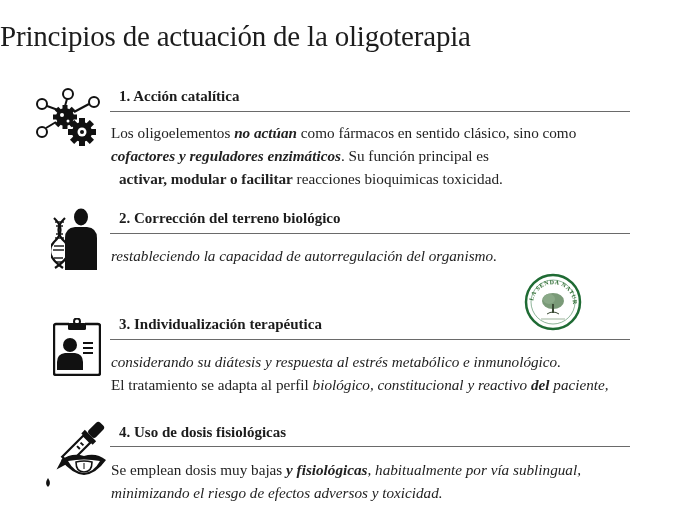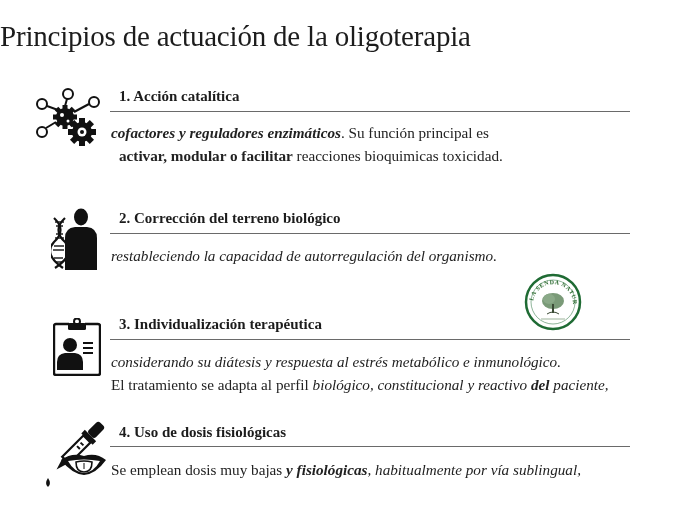--- a/index.html
+++ b/index.html
@@ -59,20 +59,21 @@
       </g>
       <circle cx="48" cy="44" r="4.5" fill="#fff"></circle>
       <circle cx="48" cy="44" r="2" fill="#111"></circle>
       <circle cx="28" cy="27" r="2" fill="#fff"></circle>
       <circle cx="34" cy="33" r="1.5" fill="#fff"></circle>
     </svg>
   </div>
   <div class="heading" style="top:88px;">1. Acción catalítica</div>
   <div class="rule" style="top:111px;"></div>
   <div class="body-text" style="top:121px;">
+      <div><span>Los oligoelementos </span><span style="font-weight: bold; font-style: italic;">no actúan</span><span> como fármacos en sentido clásico, sino como</span></div>
       <div><span style="font-weight: bold; font-style: italic; text-align: center;">cofactores y reguladores enzimáticos</span><span>. Su función principal es</span></div>
       <div><span style="font-weight: bold;  margin-left: 8px;">activar, modular o facilitar</span><span> reacciones bioquimicas toxicidad.</span></div>
     </div>
 </div>
 
 <div class="section" style="top:0;">
   <div class="icon" style="left:51px;top:208px;">
     <svg width="50" height="62" viewBox="0 0 50 62">
       <g fill="#111">
         <ellipse cx="30" cy="9" rx="7" ry="8.5"></ellipse>
@@ -157,14 +158,15 @@
       <path d="M19 40 Q30 32 42 36 Q54 32 64 40 Q54 54 42 55 Q30 54 19 40 Z" fill="#111"></path>
       <path d="M26 41 Q42 38 58 41 Q52 52 42 53 Q32 52 26 41 Z" fill="#fff"></path>
       <path d="M34 42 Q42 40 50 42 Q50 52 42 52 Q34 52 34 42 Z" fill="#fff" stroke="#111" stroke-width="1.6"></path>
       <line x1="42" y1="43" x2="42" y2="49" stroke="#111" stroke-width="1"></line>
     </svg>
   </div>
   <div class="heading" style="top:424px;">4. Uso de dosis fisiológicas</div>
   <div class="rule" style="top:446px;"></div>
   <div class="body-text" style="top:458px;">
       <div><span>Se emplean dosis muy bajas </span><span style="font-weight: bold; font-style: italic;">y fisiológicas</span><span style="font-style: italic;">, habitualmente por vía sublingual,</span></div>
+      <div><span style="font-style: italic;">minimizando el riesgo de efectos adversos y toxicidad.</span></div>
     </div>
 </div>
 
 </body></html>

